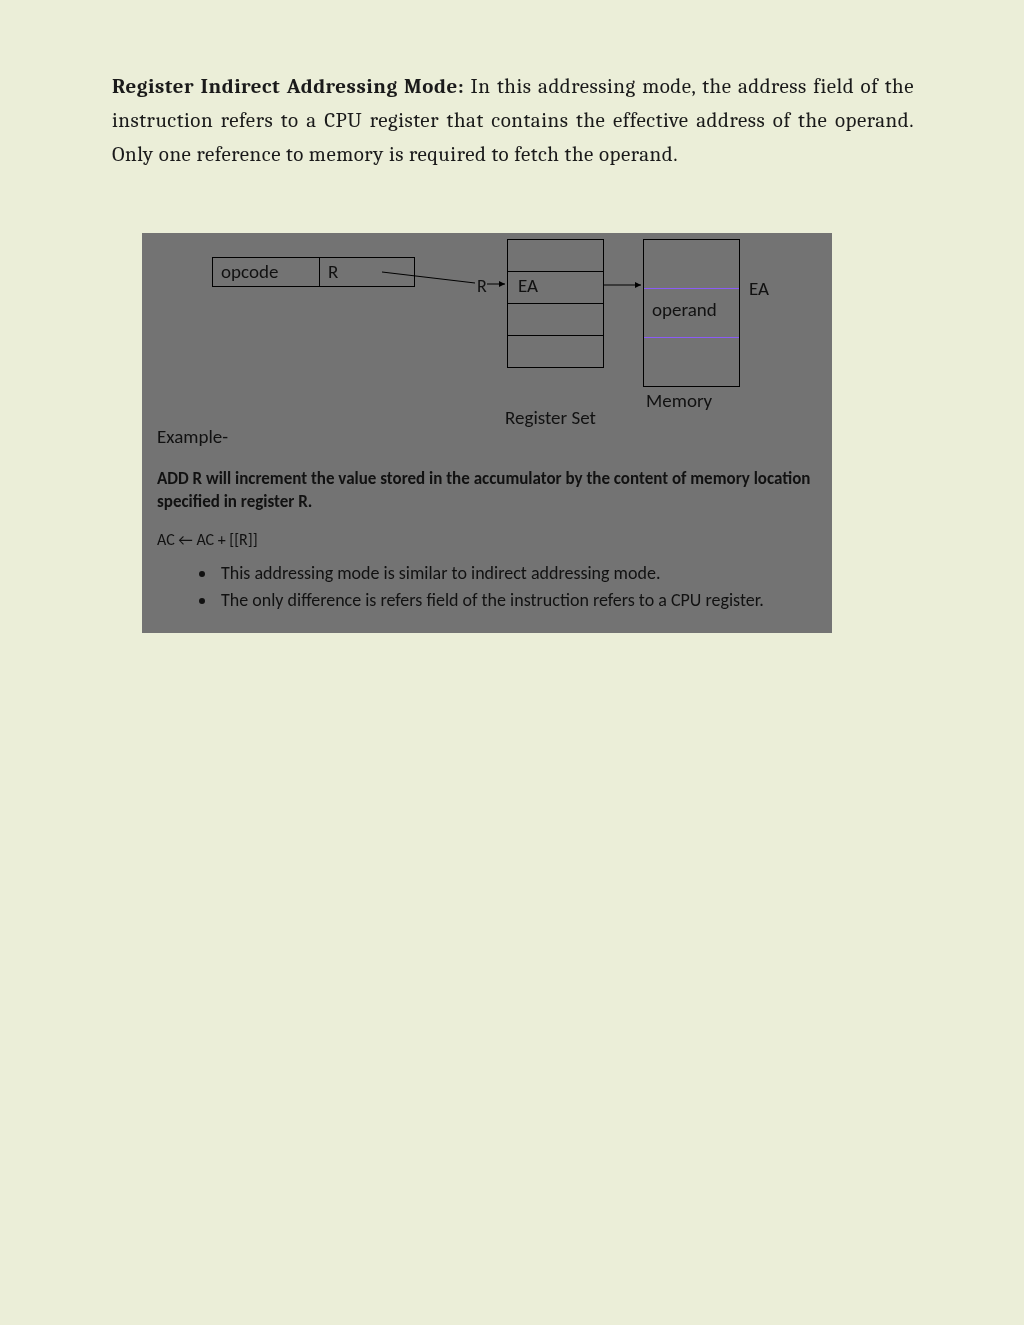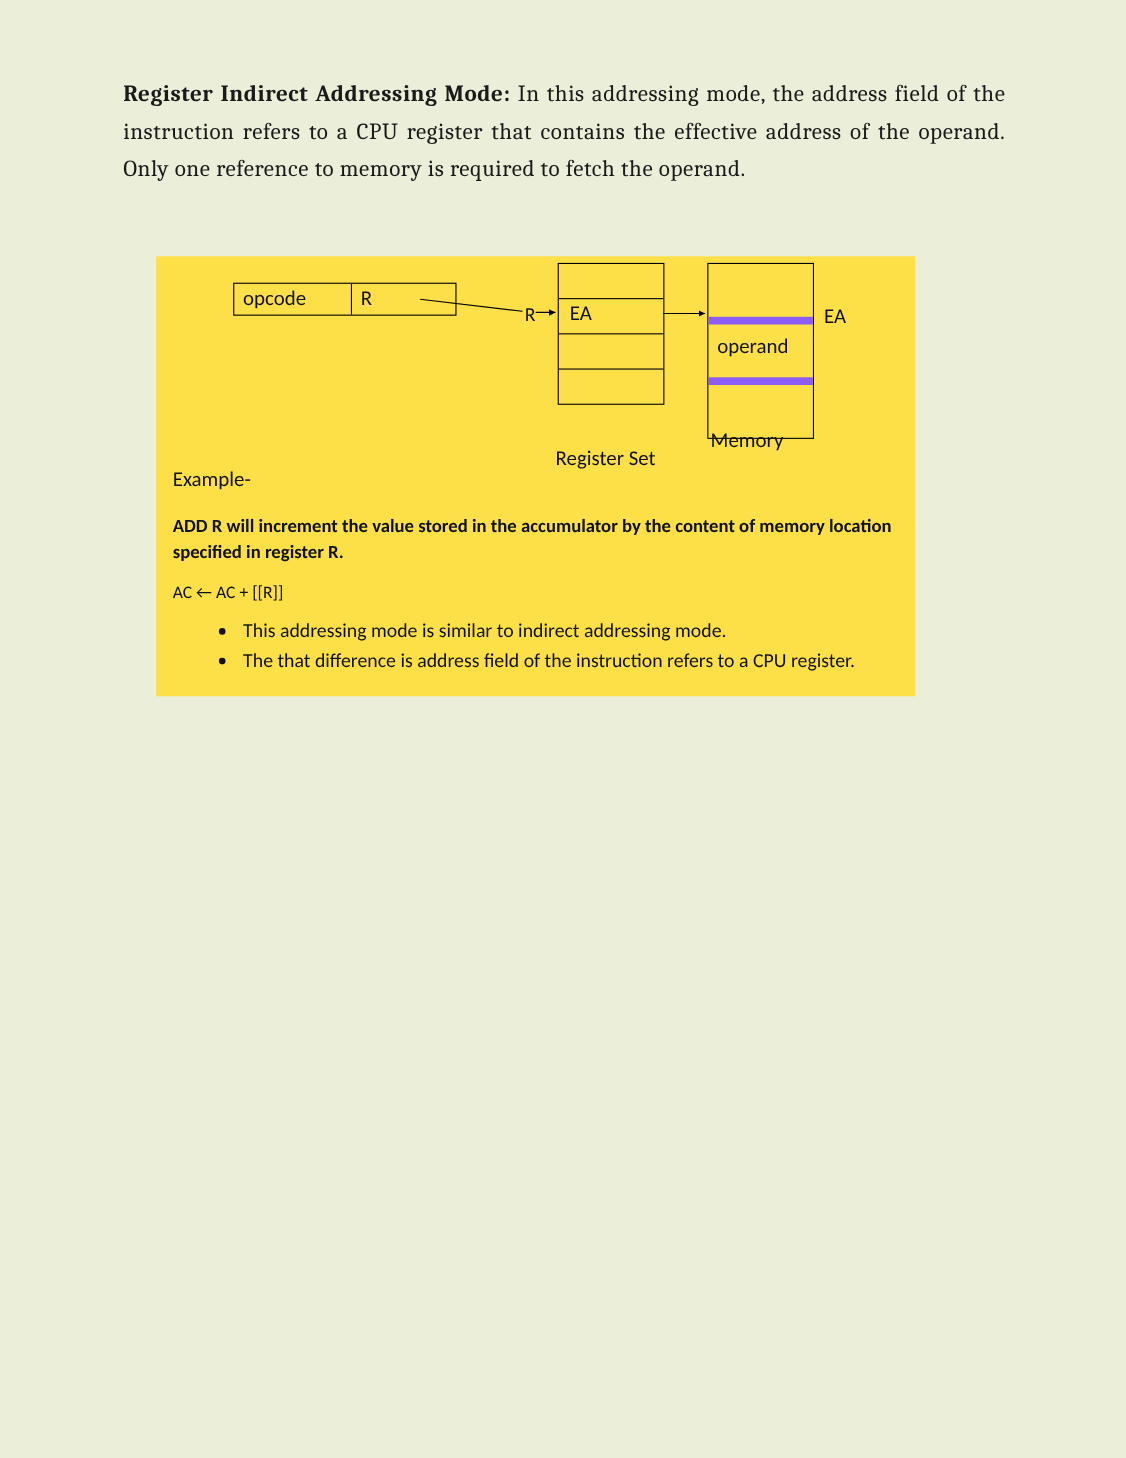--- a/index.html
+++ b/index.html
@@ -24,21 +24,21 @@
     letter-spacing: 0.5px;
   }
   .intro .title {
     font-weight: bold;
     letter-spacing: 0.5px;
   }
   .figure-panel {
     margin-top: 62px;
     margin-left: 30px;
     width: 660px;
-    background: #fde047;
+    background: #737373;
     padding: 6px 15px 18px 15px;
     font-family: Calibri, Arial, sans-serif;
     color: #111;
   }
   .diagram {
     position: relative;
     height: 170px;
   }
   
   .instr {
@@ -83,21 +83,21 @@
   
   .mem {
     position: absolute;
     left: 486px;
     top: 0;
     width: 95px;
     border: 1px solid #000;
   }
   .mem .row {
     height: 39px;
-    border-bottom: 7px solid #8b5cf6;
+    border-bottom: 1px solid #8b5cf6;
     font-size: 19px;
     padding: 9px 6px 0 8px;
   }
   .mem .row:last-child { border-bottom: none; }
   .mem-label {
     position: absolute;
     left: 489px;
     top: 150px;
     font-size: 19px;
     text-align: right;
@@ -194,17 +194,17 @@
       <div class="mem-label">Memory</div>
       <div class="ea-side">EA</div>
 
     </div>
 
     <div class="example-heading">Example-</div>
     <div class="example-body"> ADD R will increment the value stored in the accumulator by the content of memory location specified in register R.</div>
     <div class="formula">AC ← AC + [[R]]</div>
     <ul class="bullets">
       <li>This addressing mode is similar to indirect addressing mode.</li>
-      <li>The that difference is address field of the instruction refers to a CPU register.</li>
+      <li>The only difference is refers field of the instruction refers to a CPU register.</li>
     </ul>
   </div>
 
 </div>
 
 </body></html>

